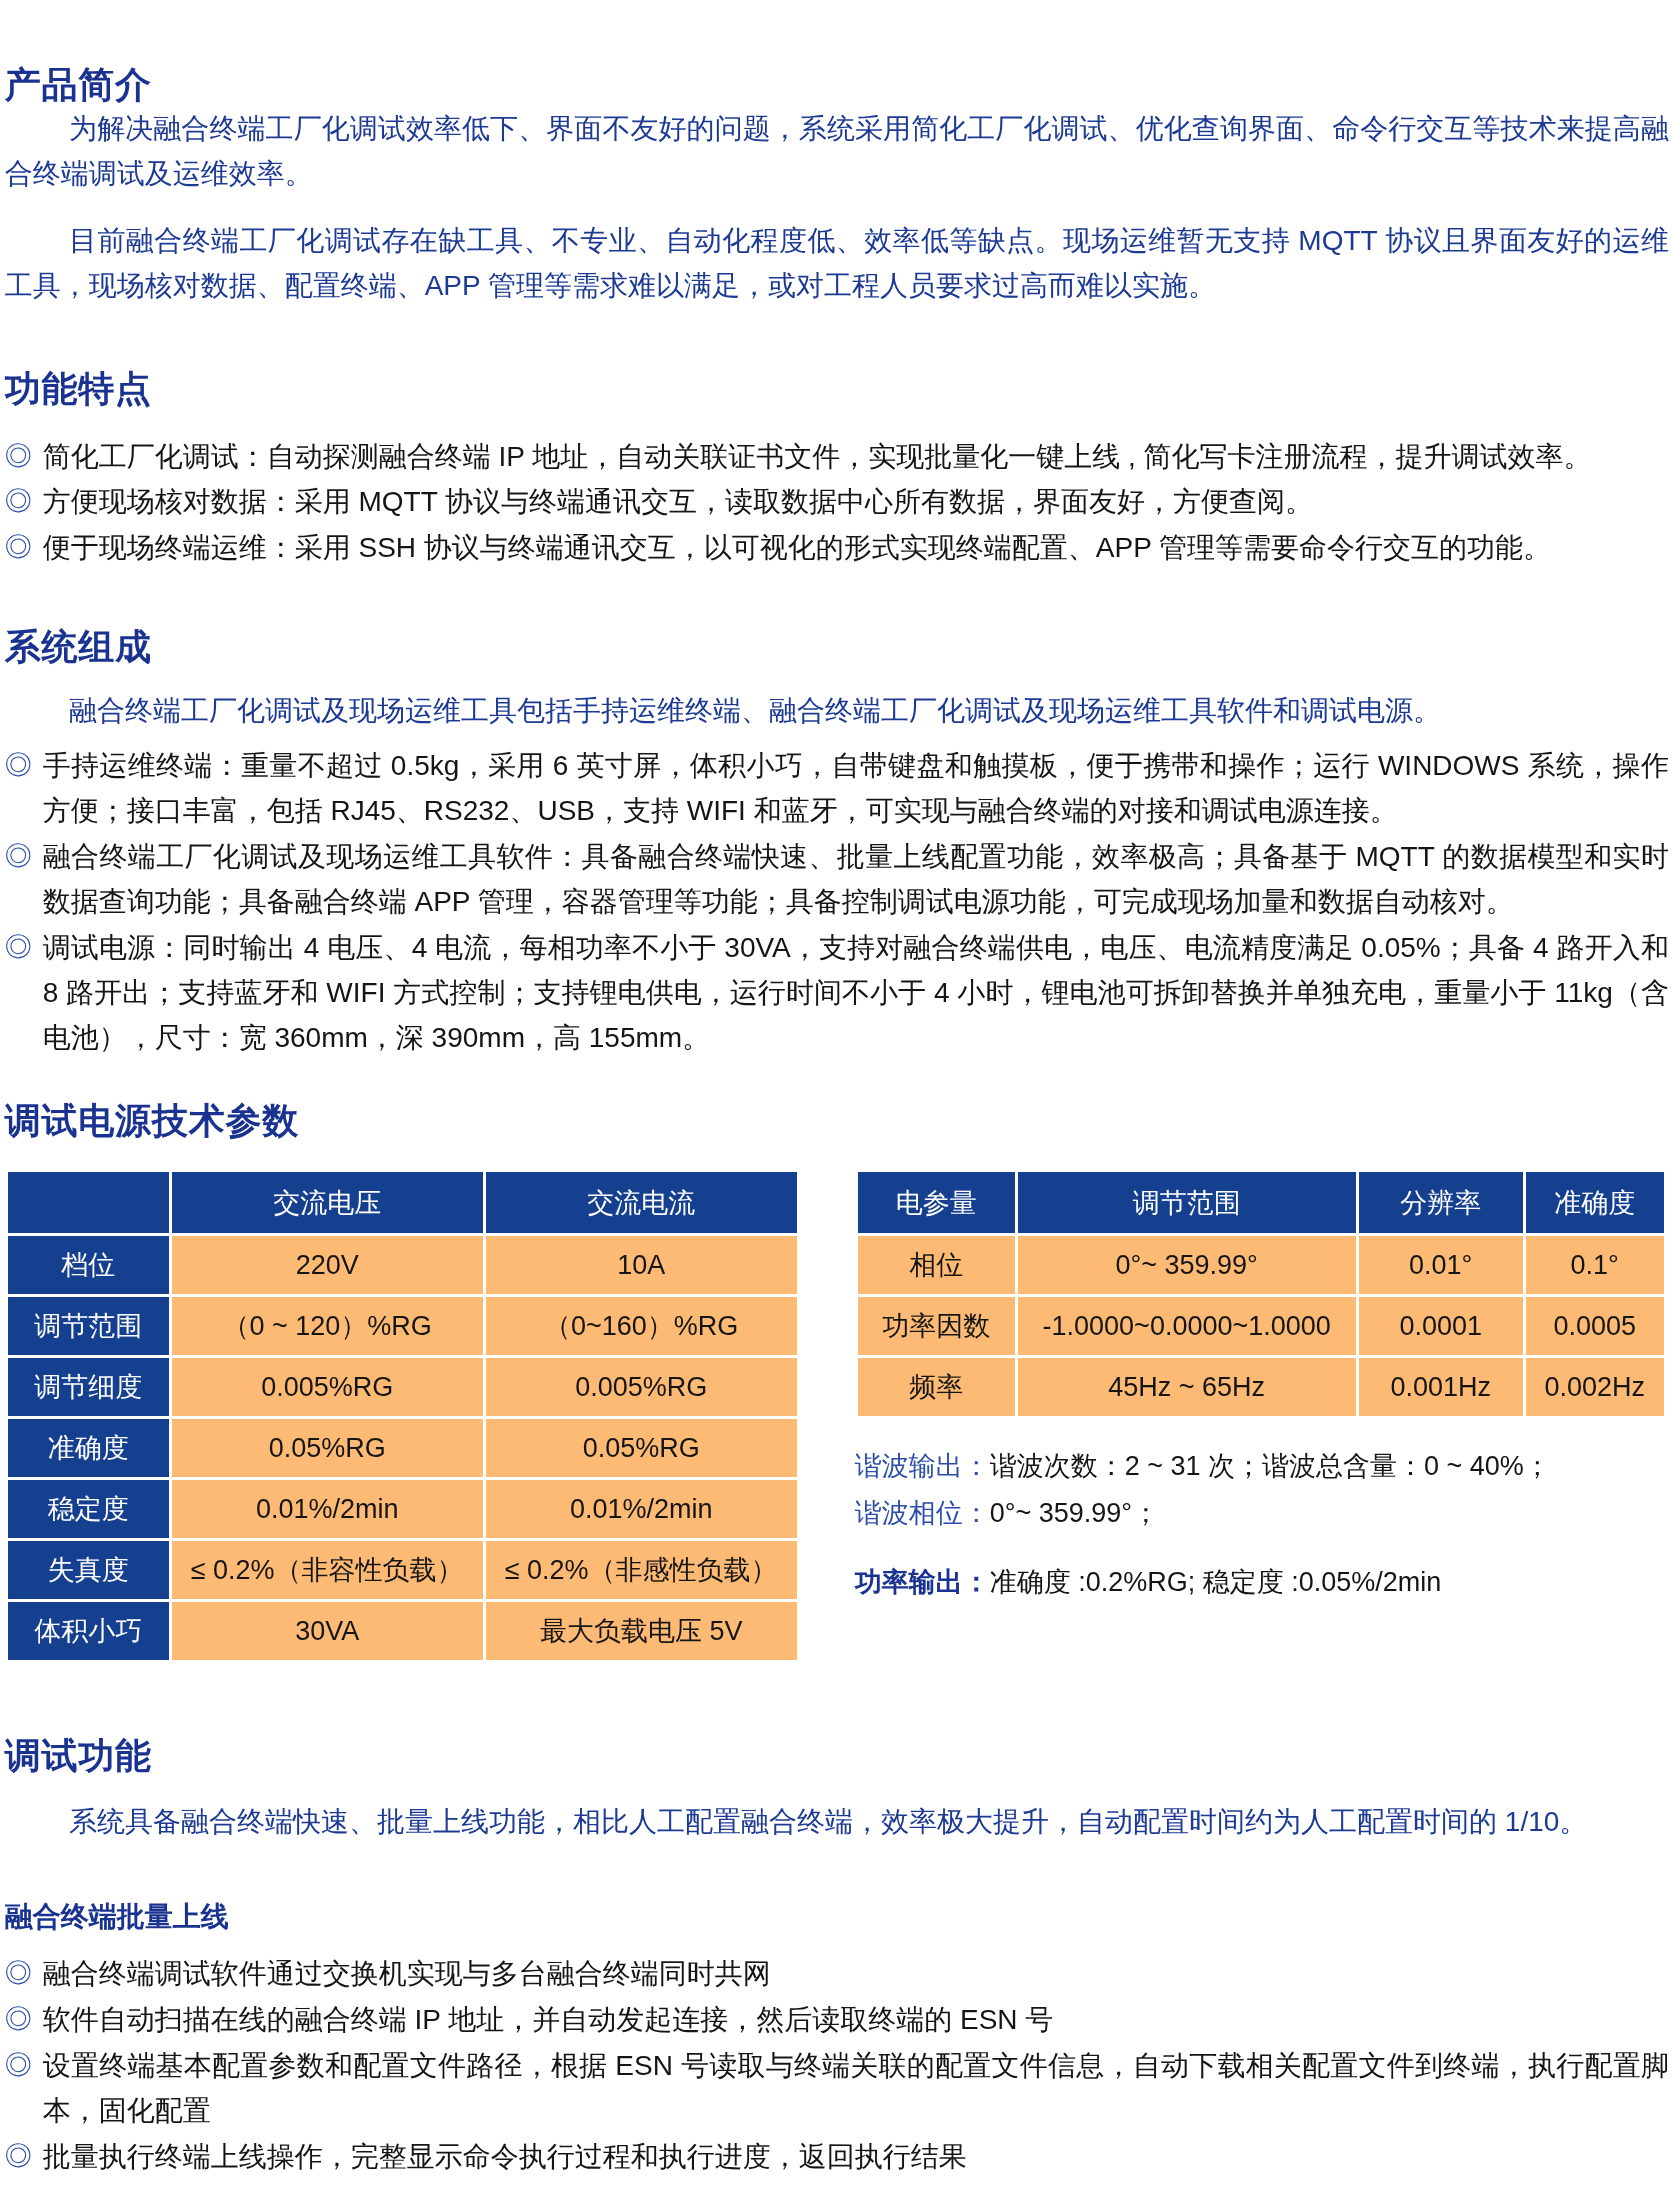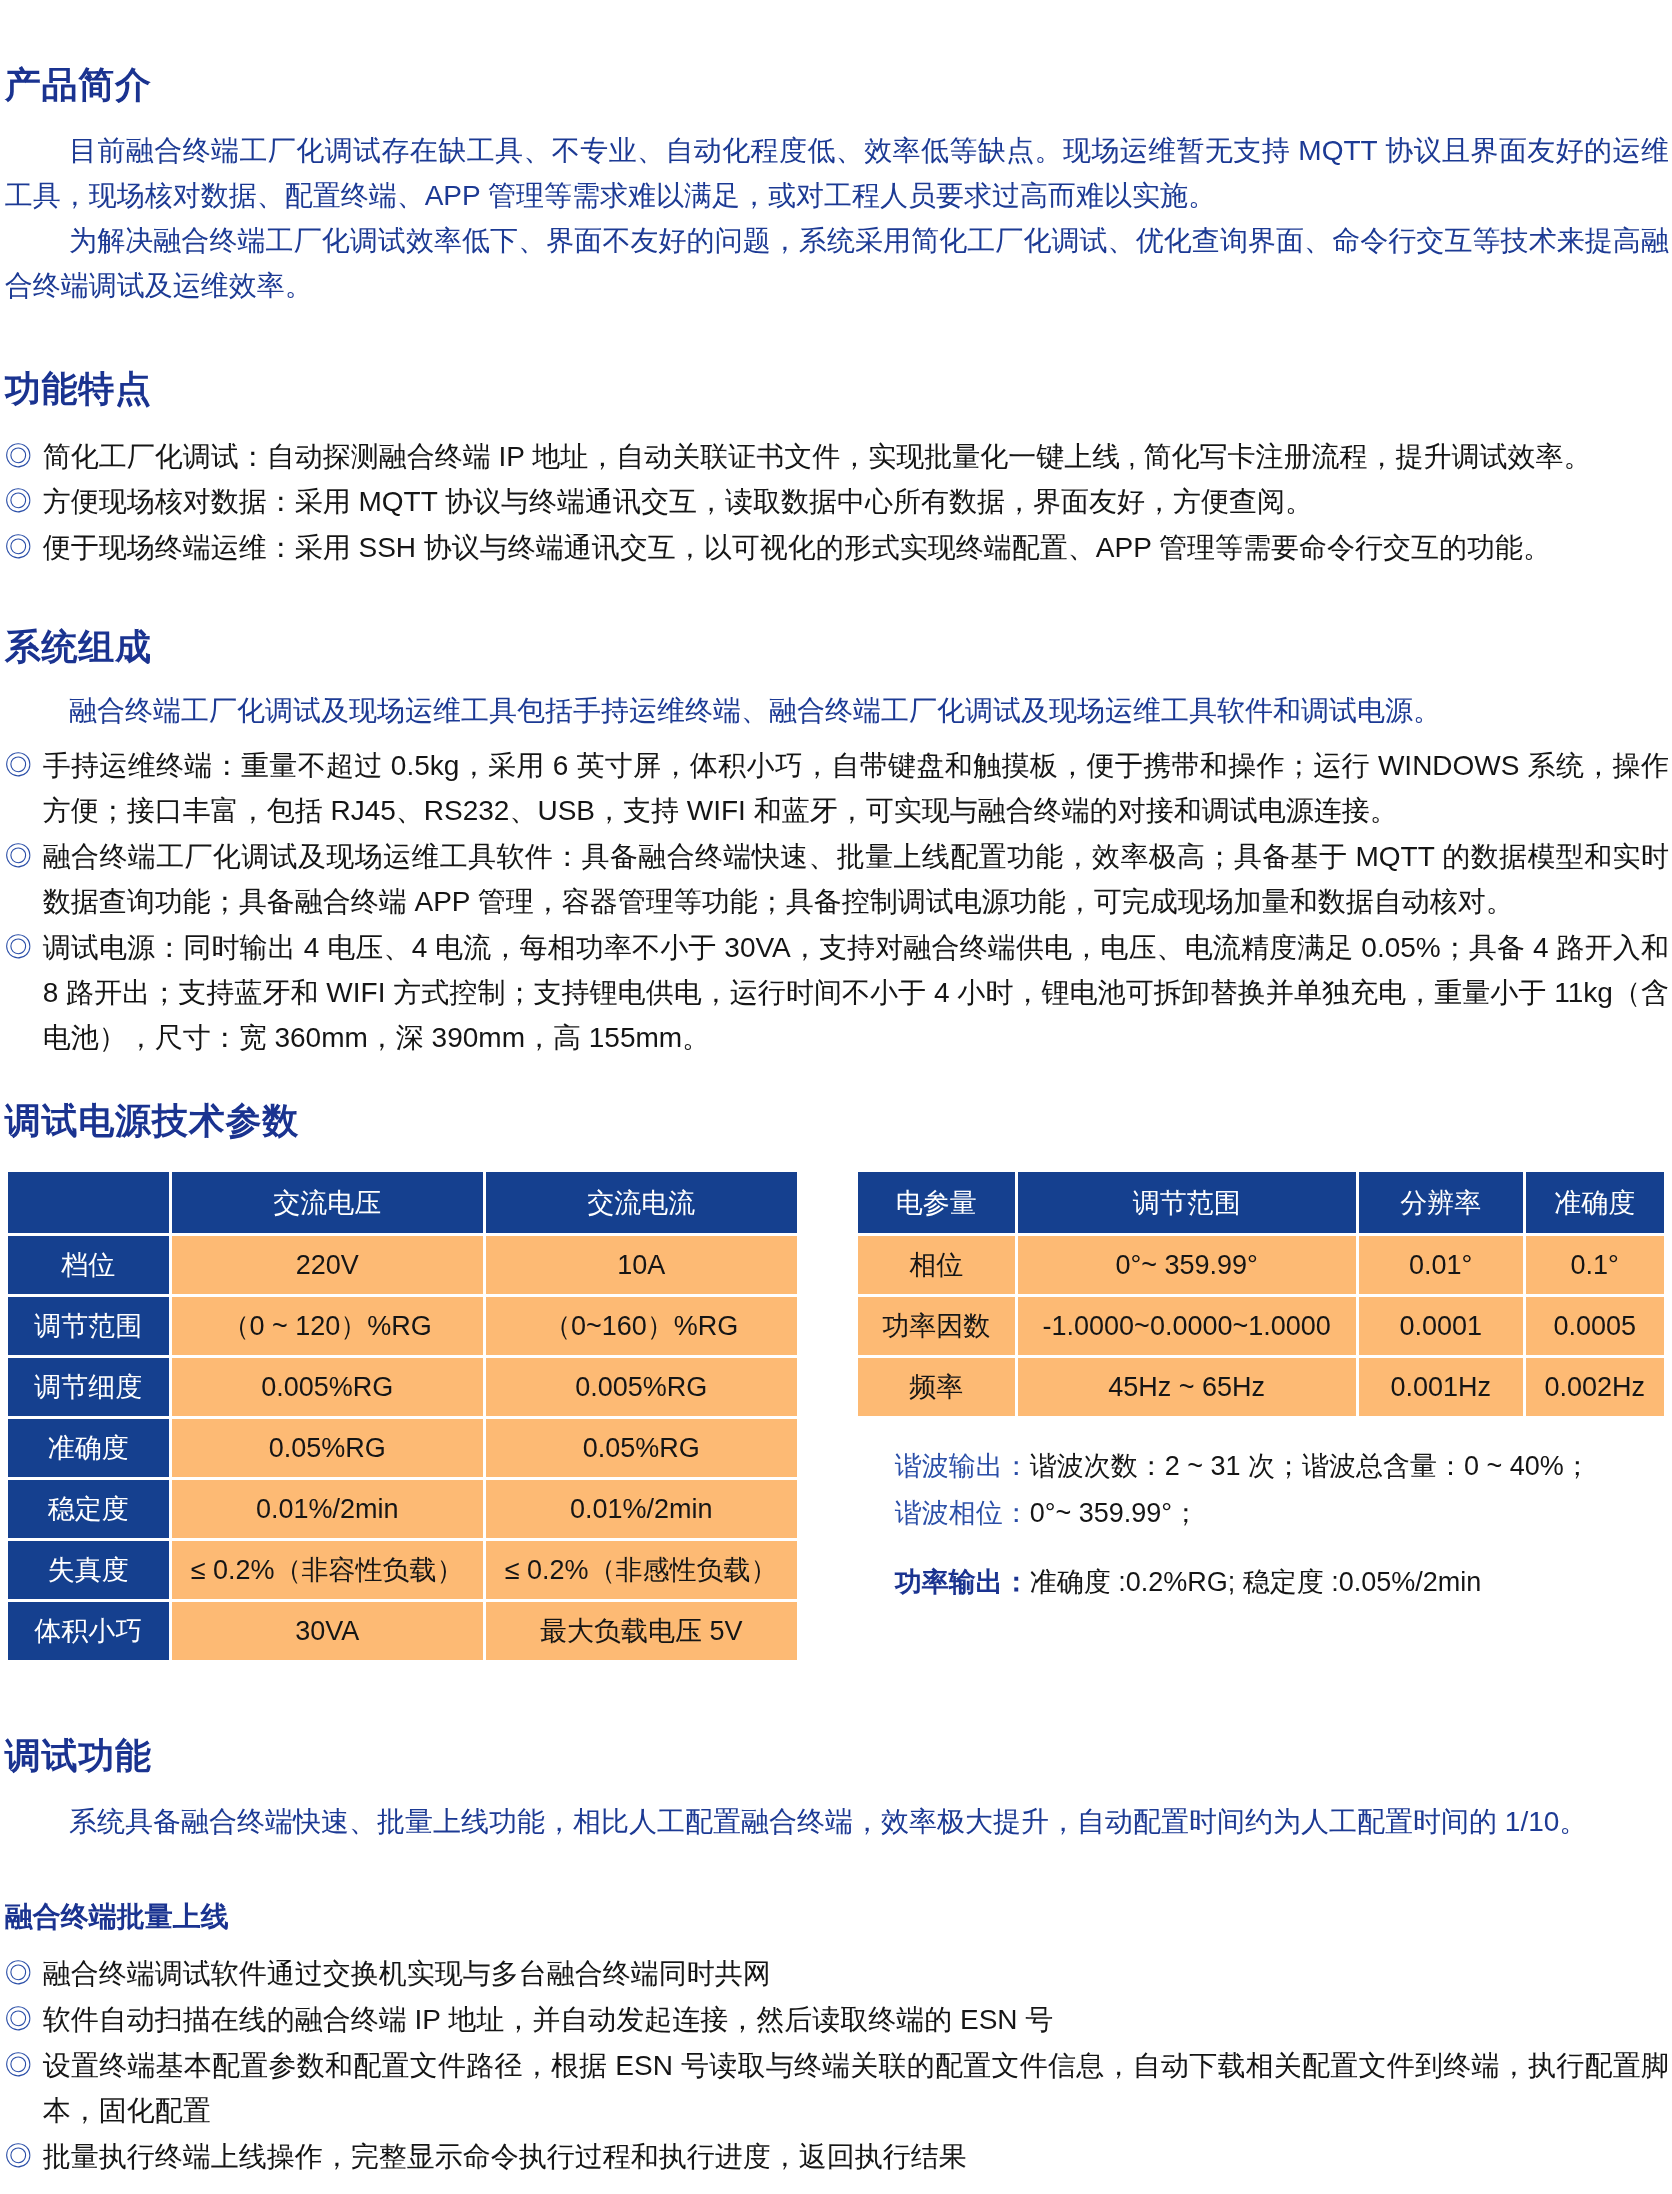--- a/index.html
+++ b/index.html
@@ -89,32 +89,32 @@
     padding:0 4.7px;
     overflow:hidden;
   }
   table.spec thead th { height:61px; }
   table.spec tbody th, table.spec tbody td { height:58px; }
   .cell-blue { background:#15408f; color:#ffffff; }
   .cell-gray { background:#fdba74; color:#151515; }
   
   .notes { margin-top:23.6px; font-size:27px; color:#151515; }
   .note { line-height:47px; }
-  .note .nlabel { color:#2b4fa8;margin-left:40px; }
+  .note .nlabel { color:#2b4fa8; }
   .note.gap { margin-top:22px; }
   .note.bold .nlabel { color:#1a3390; font-weight:700; }
 </style>
 </head>
 <body>
 
 <div class="page">
 
   <h1 class="sec-h m-intro-h">产品简介</h1>
+  <p class="para indent">为解决融合终端工厂化调试效率低下、界面不友好的问题，系统采用简化工厂化调试、优化查询界面、命令行交互等技术来提高融合终端调试及运维效率。</p>
   <p class="para indent m-intro-p">目前融合终端工厂化调试存在缺工具、不专业、自动化程度低、效率低等缺点。现场运维暂无支持 MQTT 协议且界面友好的运维工具，现场核对数据、配置终端、APP 管理等需求难以满足，或对工程人员要求过高而难以实施。</p>
-  <p class="para indent">为解决融合终端工厂化调试效率低下、界面不友好的问题，系统采用简化工厂化调试、优化查询界面、命令行交互等技术来提高融合终端调试及运维效率。</p>
 
   <h1 class="sec-h m-feat-h">功能特点</h1>
   <div class="bullets m-feat-b">
     <div class="bullet">
       <span class="mark">◎</span>
       <span class="btext">简化工厂化调试：自动探测融合终端 IP 地址，自动关联证书文件，实现批量化一键上线 , 简化写卡注册流程，提升调试效率。</span>
     </div>
     <div class="bullet">
       <span class="mark">◎</span>
       <span class="btext">方便现场核对数据：采用 MQTT 协议与终端通讯交互，读取数据中心所有数据，界面友好，方便查阅。</span>

